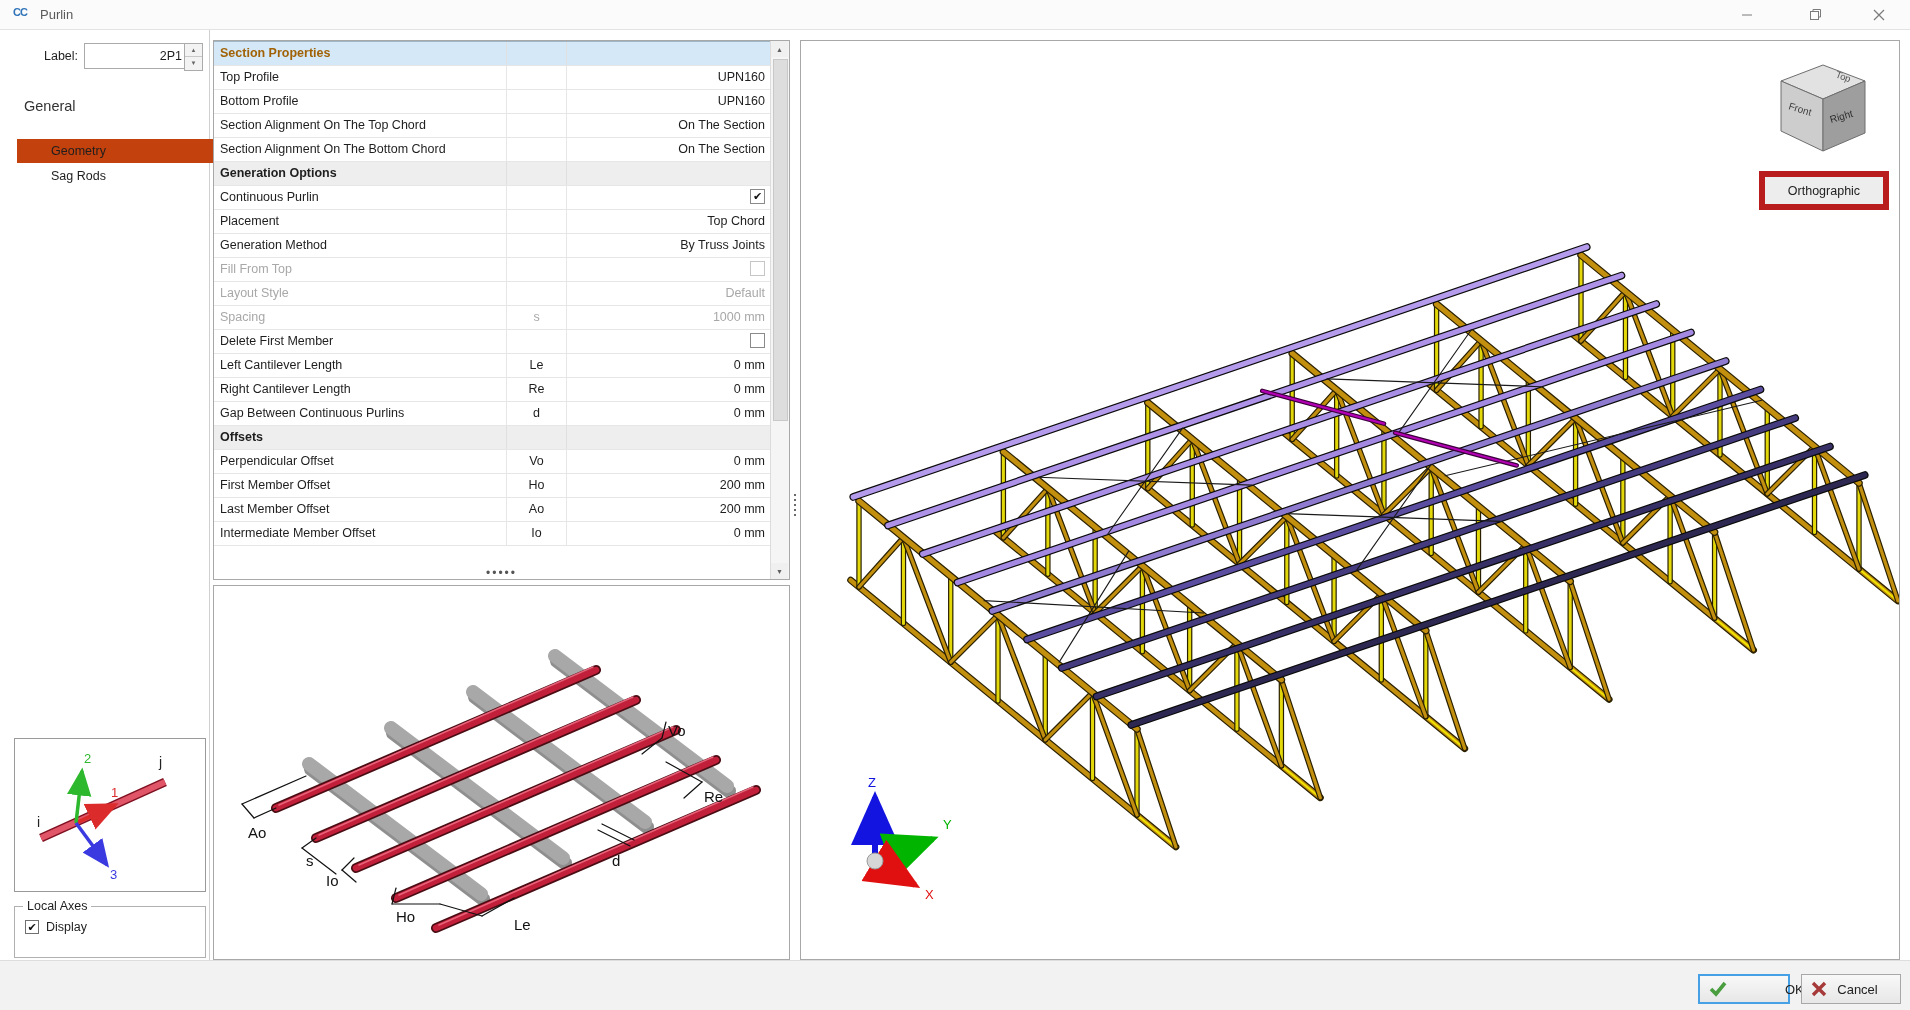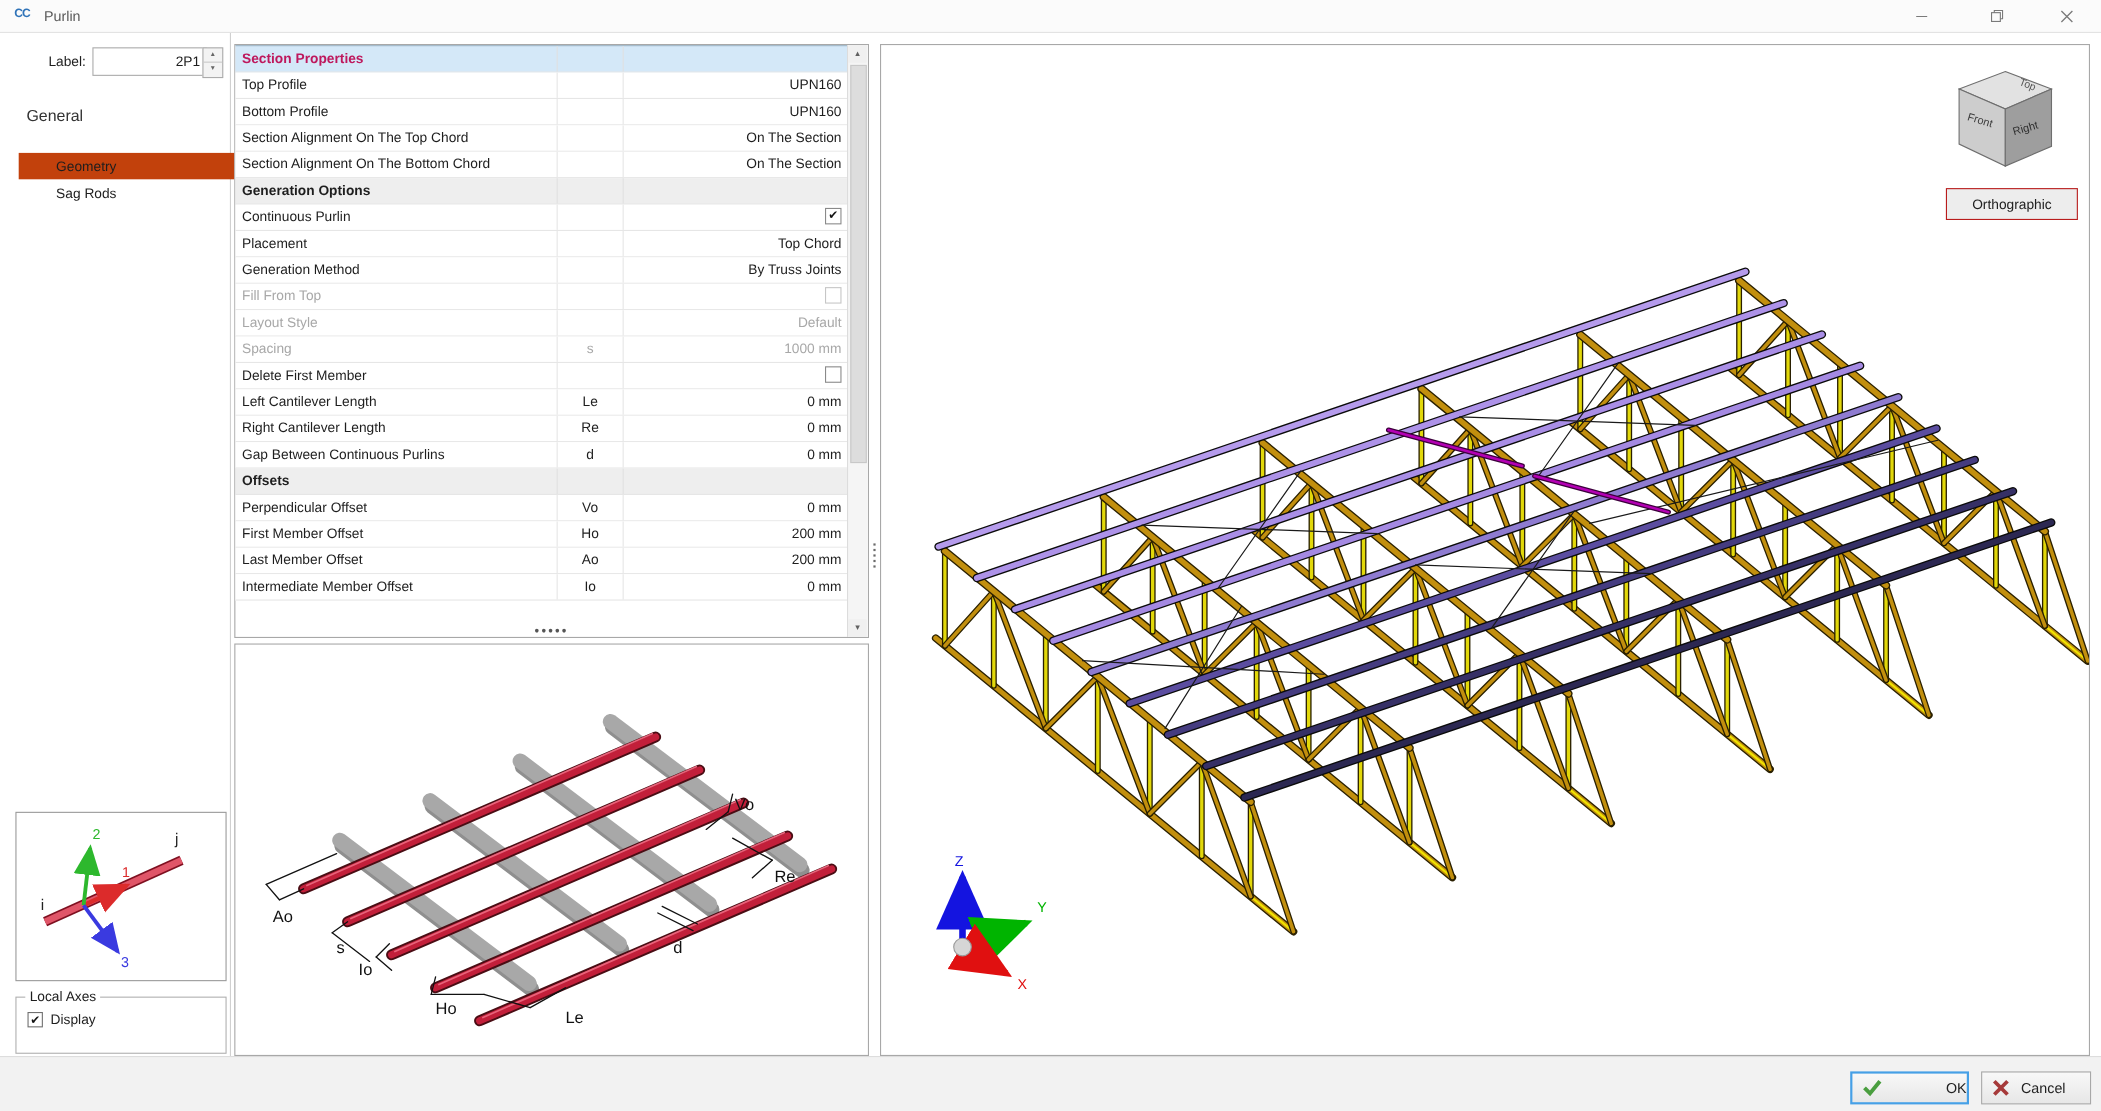--- a/index.html
+++ b/index.html
@@ -29,45 +29,45 @@
   
   #grid-panel{position:absolute;left:213px;top:40px;width:577px;height:540px;border:1px solid #a8a8a8;box-sizing:border-box;background:#fff;}
   #grid-rows{position:absolute;left:0;top:0;right:18px;}
   .prow{display:flex;height:23px;line-height:23px;border-bottom:1px solid #e6e6e6;background:#fff;}
   .pc{padding:0 6px;box-sizing:border-box;white-space:nowrap;overflow:hidden;}
   .pc.name{width:293px;border-right:1px solid #e6e6e6;}
   .pc.sym{width:60px;text-align:center;border-right:1px solid #e6e6e6;}
   .pc.val{flex:1;text-align:right;}
   .phead{font-weight:bold;background:#eeeeee;}
   .phead .pc{border-right:1px solid #e0e0e0;}
-  .phead.blue{background:#d4e8f8;color:#be185d;border-top:1px solid #9fb6c6;}
+  .phead.blue{background:#d4e8f8;color:#a16207;border-top:1px solid #9fb6c6;}
   .pdis{color:#a8a8a8;}
   .gcb{display:inline-block;width:13px;height:13px;border:1px solid #8a8a8a;background:#fff;vertical-align:middle;margin-top:-3px;
        font-size:11px;line-height:12px;text-align:center;color:#111;}
   .pdis .gcb{border-color:#c6c6c6;}
   #vscroll{position:absolute;right:0;top:0;bottom:0;width:18px;background:#f5f5f5;border-left:1px solid #dcdcdc;}
   .sarrow{position:absolute;left:0;width:17px;height:16px;display:flex;align-items:center;justify-content:center;font-size:7px;color:#606060;background:#f0f0f0;}
   #sarrow-up{top:0;} #sarrow-down{bottom:0;}
   #sthumb{position:absolute;left:2px;top:18px;width:13px;height:360px;background:#dddddd;border:1px solid #c8c8c8;}
   #hsplitter{position:absolute;left:213px;top:568px;width:577px;height:12px;text-align:center;color:#555;font-size:12px;letter-spacing:2px;line-height:10px;}
   #vgrip{position:absolute;left:792px;top:494px;width:6px;height:30px;display:flex;flex-direction:column;gap:3px;align-items:center;}
   #vgrip span{width:2px;height:2px;background:#6a6a6a;display:block;}
   
   #diagram-panel{position:absolute;left:213px;top:585px;width:577px;height:375px;border:1px solid #a8a8a8;box-sizing:border-box;background:#fff;}
   
   #viewport{position:absolute;left:800px;top:40px;width:1100px;height:920px;border:1px solid #a8a8a8;box-sizing:border-box;background:#fff;}
   #viewcube{position:absolute;right:14px;top:10px;width:124px;height:118px;}
-  #ortho-btn{position:absolute;right:10px;top:130px;width:118px;height:27px;border:1px solid #b91c1c;background:#ededed;
+  #ortho-btn{position:absolute;right:10px;top:130px;width:118px;height:27px;border:6px solid #b91c1c;background:#ededed;
      display:flex;align-items:center;justify-content:center;font-size:12.5px;color:#222;}
   #triad{position:absolute;left:34px;bottom:48px;width:150px;height:140px;}
   
   #footer{position:absolute;left:0;top:960px;width:1910px;height:50px;background:#f2f2f2;border-top:1px solid #dddddd;}
   .fbtn{position:absolute;top:13px;height:30px;background:linear-gradient(#f8f8f8,#e7e7e7);
      display:flex;align-items:center;font-size:13px;color:#222;box-sizing:border-box;}
-  #ok-btn{right:120px;width:108px;border:2px solid #46a0e6;gap:48px;}
+  #ok-btn{right:120px;width:92px;border:2px solid #46a0e6;gap:48px;}
   #cancel-btn{right:9px;width:100px;border:1px solid #a8a8a8;}
   .fbtn .ficon{margin:0 10px 0 9px;display:flex;}
   .fbtn .flabel{flex:1;text-align:center;margin-right:22px;}
 </style>
 </head>
 <body>
 
 <div id="titlebar">
   <div id="appicon">CC</div>
   <div id="apptitle">Purlin</div>

